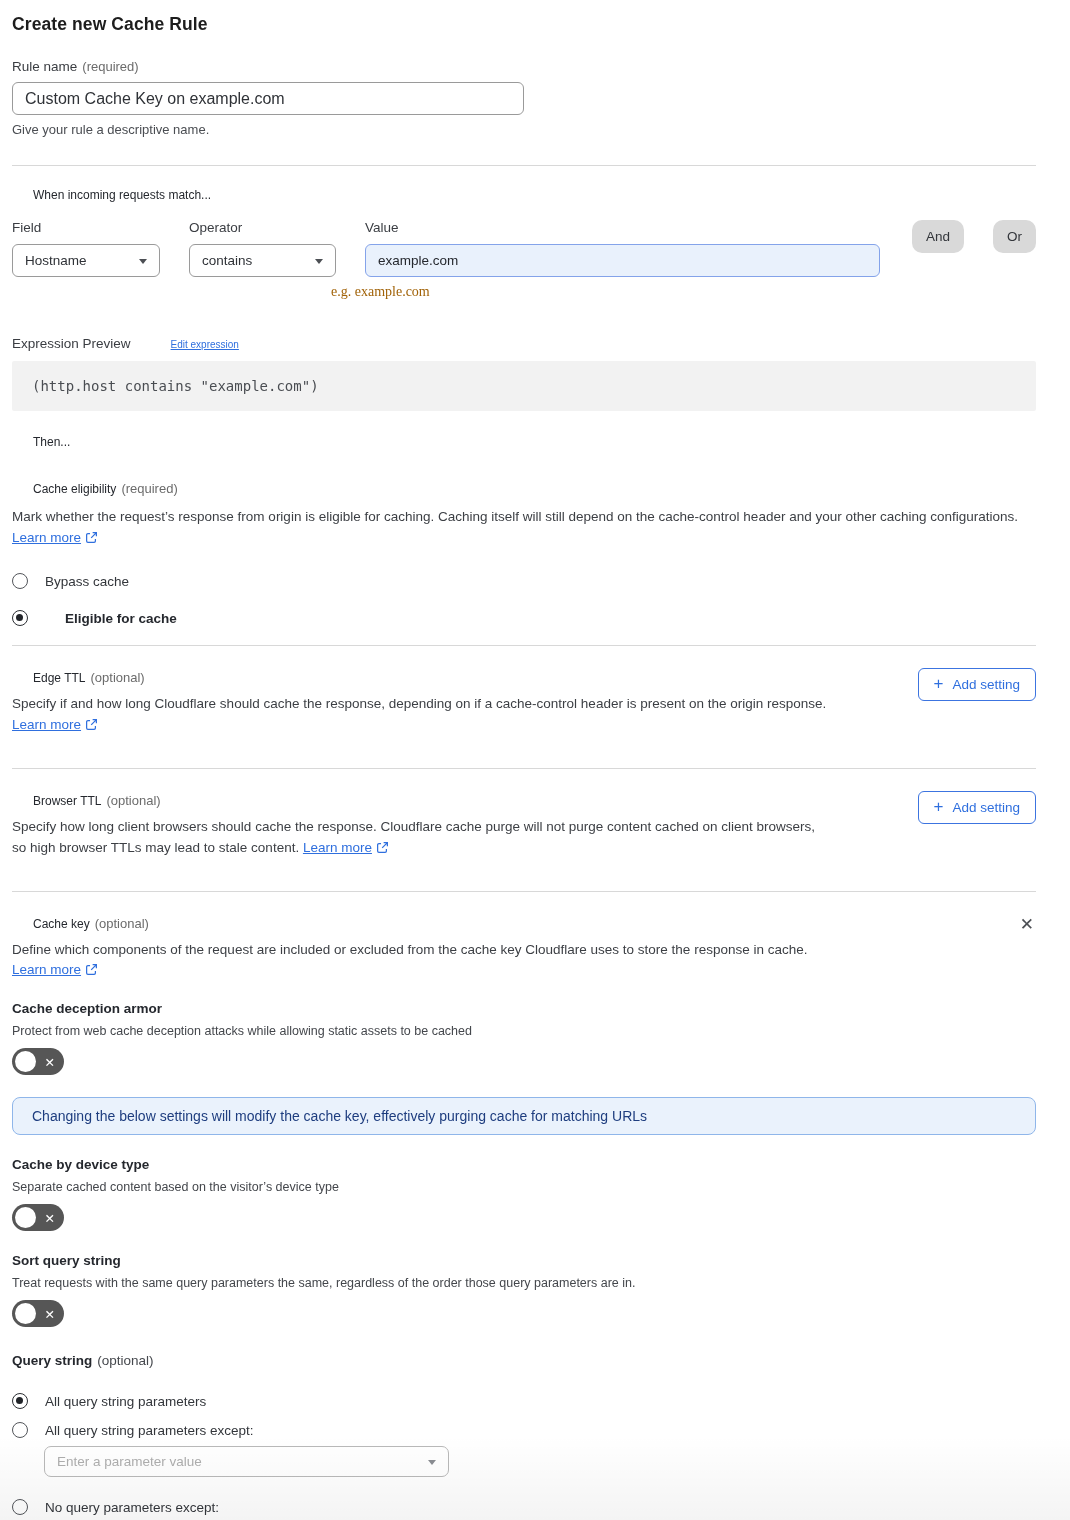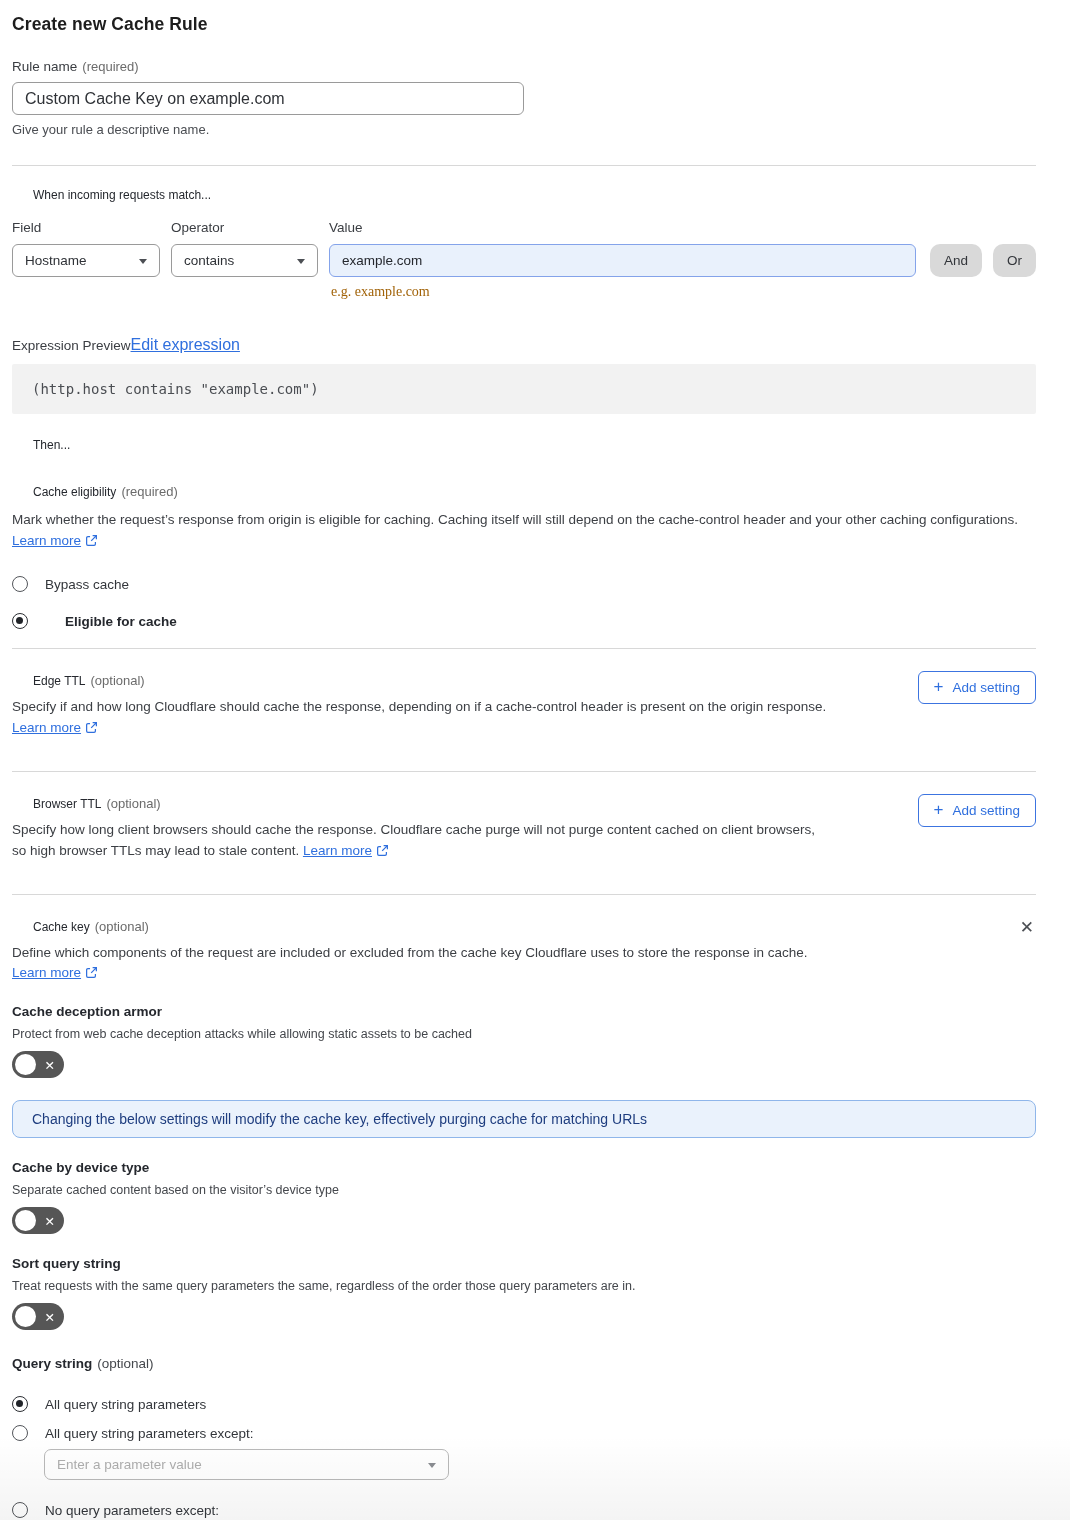--- a/index.html
+++ b/index.html
@@ -19,21 +19,21 @@
   .ext-icon { display:inline-block; vertical-align:-2px; margin-left:4px; }
 
   
   .field-label { font-size:13.5px; color:#3a3d42; margin-bottom:8px; }
   .text-input { height:33px; border:1px solid #9a9a9a; border-radius:6px; background:#fff;
     font-size:16px; color:#2f3237; padding:0 12px; width:512px; display:flex; align-items:center;
     font-family:"Liberation Sans", sans-serif; }
   .help { font-size:13px; color:#4a4d52; margin-top:7px; }
 
   
-  .match-grid { display:flex; gap:11px; align-items:flex-end; }
+  .match-grid { display:flex; gap:29px; align-items:flex-start; }
   .col-label { font-size:13.5px; color:#3a3d42; margin-bottom:9px; }
   .select { height:33px; border:1px solid #9a9a9a; border-radius:6px; background:#fff;
     display:flex; align-items:center; padding:0 30px 0 12px; font-size:13.5px; color:#2f3237;
     position:relative; cursor:pointer; }
   .select .caret, .pseudo-input .caret { position:absolute; right:12px; top:50%; margin-top:-2px;
     width:0; height:0; border:4.5px solid transparent; border-top:5.5px solid #4c4f54; }
   .sel-field { width:148px; }
   .sel-op { width:147px; }
   .value-input { flex:1; height:33px; border:1px solid #84a3ea; border-radius:6px;
     background:#e9f1fc; display:flex; align-items:center; padding:0 12px; font-size:13.5px; color:#25282e; }
@@ -133,21 +133,21 @@
         <span>example.com</span>
       </div>
     </div>
     <button class="gray-btn btn-and">And</button>
     <button class="gray-btn">Or</button>
   </div>
   <div class="hint" style="margin-left:319px;">e.g. example.com</div>
 
   <div class="expr-head mt36">
     <span class="expr-label">Expression Preview</span>
-    <a class="link" style="font-size:16px;">Edit expression</a>
+    <a class="link" style="font-size:10px;padding-left:40px;">Edit expression</a>
   </div>
   <div class="code-block">(http.host contains "example.com")</div>
 
   <div class="section-h mt24">Then...</div>
 
   <div class="mt30">
     <span class="section-h">Cache eligibility</span><span class="tag">(required)</span>
     <p class="body-text mt10" style="max-width:1024px;">
       <span>Mark whether the request’s response from origin is eligible for caching. Caching itself will still depend on the cache-control header and your other caching configurations.</span>
       <a class="link">Learn more</a><span class="ext-icon"><svg width="13" height="13" viewBox="0 0 16 16">

